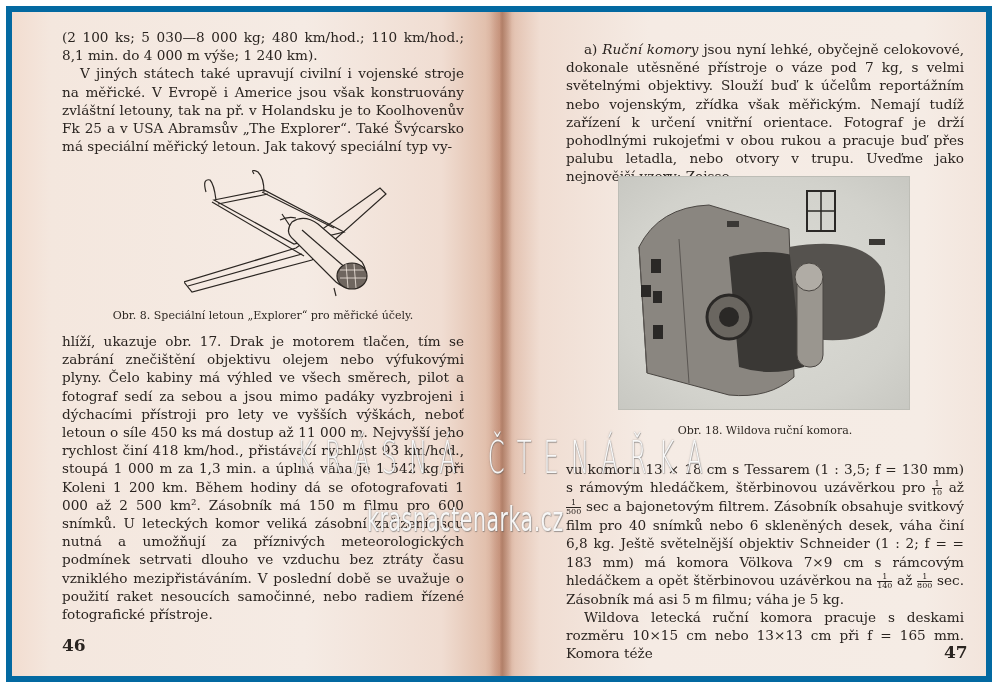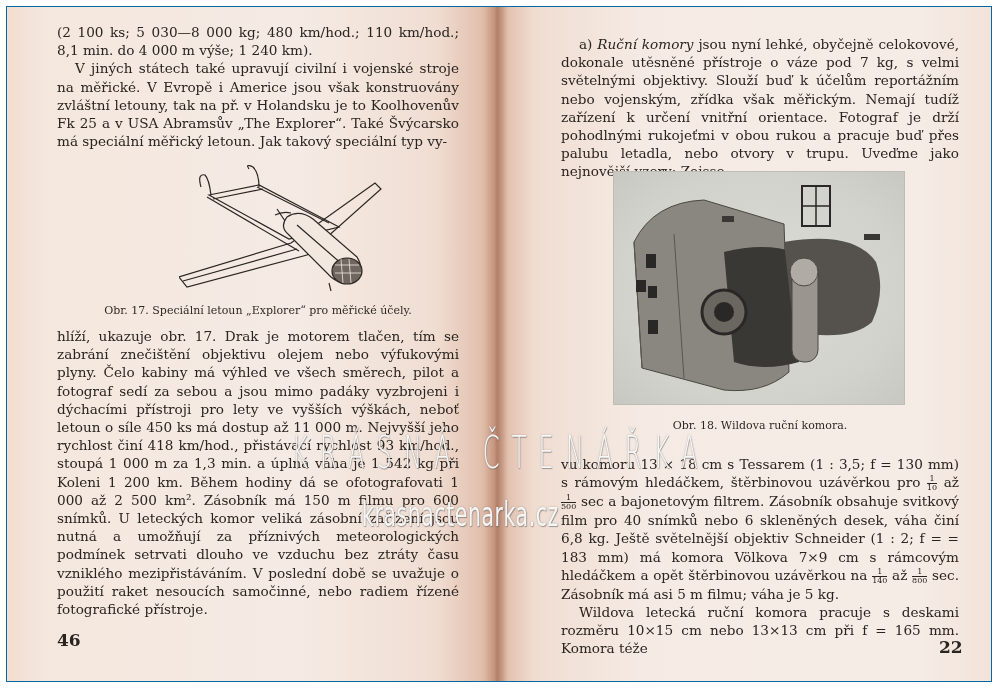--- a/index.html
+++ b/index.html
@@ -4,21 +4,21 @@
 <style>
   html, body { margin: 0; padding: 0; }
   body {
     width: 1000px; height: 688px; overflow: hidden;
     background: #ffffff;
     font-family: "DejaVu Serif", "Liberation Serif", serif;
     position: relative;
   }
   .frame {
     position: absolute; left: 6px; top: 6px; width: 986px; height: 676px;
-    border: 1px solid #0369a1; box-sizing: border-box;
+    border: 6px solid #0369a1; box-sizing: border-box;
     background: #f3e6dc;
     overflow: hidden;
   }
   .page {
     position: absolute; top: 0; height: 100%;
     box-sizing: border-box;
     color: #2a2420;
   }
   .page-left {
     left: 0; width: 488px;
@@ -113,21 +113,21 @@
         <ellipse cx="168" cy="106" rx="15" ry="13" fill="#6f665f"></ellipse>
         <path d="M156 100 L180 100 M156 108 L182 108 M162 94 L164 118 M170 94 L172 118" stroke="#f3e8df" stroke-width="0.8"></path>
 
         <path d="M96 50 Q104 46 112 48"></path>
         <path d="M98 44 L106 56"></path>
 
         <path d="M150 118 L152 126"></path>
       </g>
     </svg>
 
-    <div class="caption" style="position:absolute; left:50px; top:297px; width:402px;">Obr. 17. Speciální letoun „Explorer“ pro měřické účely.</div>
+    <div class="caption" style="position:absolute; left:50px; top:297px; width:402px;">Obr. 8. Speciální letoun „Explorer“ pro měřické účely.</div>
 
     <div class="text" style="position:absolute; left:50px; top:320px; width:402px;">
       <p>hlíží, ukazuje obr. 17. Drak je motorem tlačen, tím se zabrání znečištění objektivu olejem nebo výfukovými plyny. Čelo kabiny má výhled ve všech směrech, pilot a fotograf sedí za sebou a jsou mimo padáky vyzbrojeni i dýchacími přístroji pro lety ve vyšších výškách, neboť letoun o síle 450 ks má dostup až 11 000 m. Nejvyšší jeho rychlost činí 418 km/hod., přistávací rychlost 93 km/hod., stoupá 1 000 m za 1,3 min. a úplná váha je 1 542 kg při Koleni 1 200 km. Během hodiny dá se ofotografovati 1 000 až 2 500 km². Zásobník má 150 m filmu pro 600 snímků. U leteckých komor veliká zásobní zařízení jsou nutná a umožňují za příznivých meteorologických podmínek setrvati dlouho ve vzduchu bez ztráty času vzniklého mezipřistáváním. V poslední době se uvažuje o použití raket nesoucích samočinné, nebo radiem řízené fotografické přístroje.</p>
     </div>
 
     <div class="page-num" style="left:50px; top:623px;">46</div>
   </div>
 
   <div class="page page-right">
     <div class="text" style="position:absolute; left:66px; top:28px; width:398px;">
@@ -175,20 +175,20 @@
         <span class="frac"><span class="num">1</span><span>500</span></span>
         <span>sec a bajonetovým filtrem. Zásobník obsahuje svitkový film pro 40 snímků nebo 6 skleněných desek, váha činí 6,8 kg. Ještě světelnější objektiv Schneider (1 : 2; f = = 183 mm) má komora Völkova 7×9 cm s rámcovým hledáčkem a opět štěrbinovou uzávěrkou na</span>
         <span class="frac"><span class="num">1</span><span>140</span></span>
         <span>až</span>
         <span class="frac"><span class="num">1</span><span>800</span></span>
         <span>sec. Zásobník má asi 5 m filmu; váha je 5 kg.</span>
       </p>
       <p class="indent">Wildova letecká ruční komora pracuje s deskami rozměru 10×15 cm nebo 13×13 cm při f = 165 mm. Komora téže</p>
     </div>
 
-    <div class="page-num" style="left:444px; top:630px;">22</div>
+    <div class="page-num" style="left:444px; top:630px;">47</div>
   </div>
 
   <div class="gutter"></div>
 
   <div class="watermark wm-title">KRÁSNÁ ČTENÁŘKA</div>
   <div class="watermark wm-url">krasnactenarka.cz</div>
 </div>
 
 </body></html>

